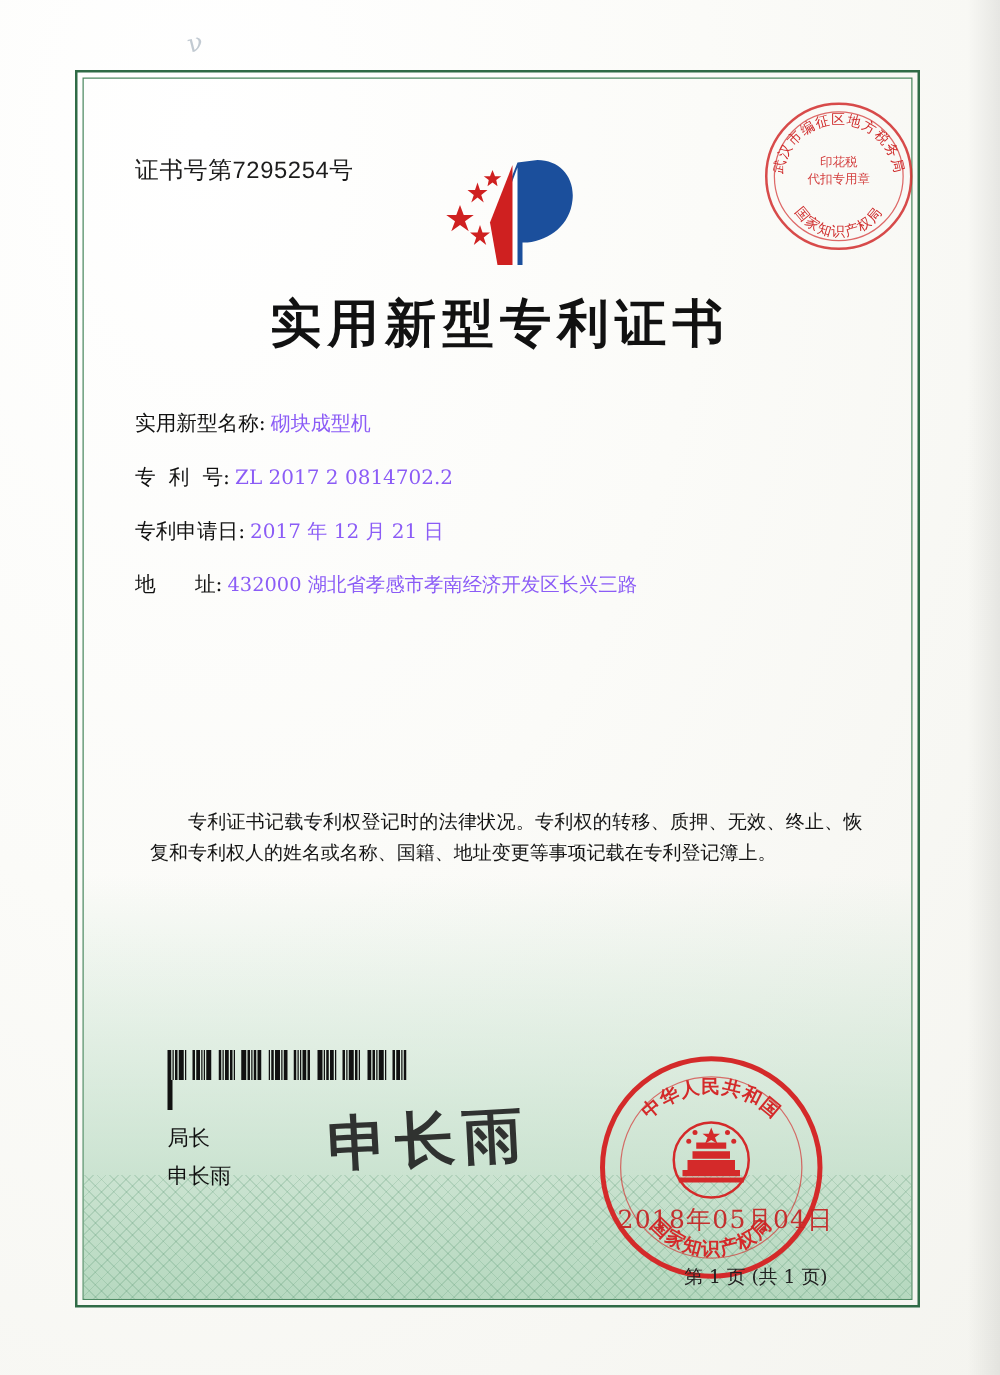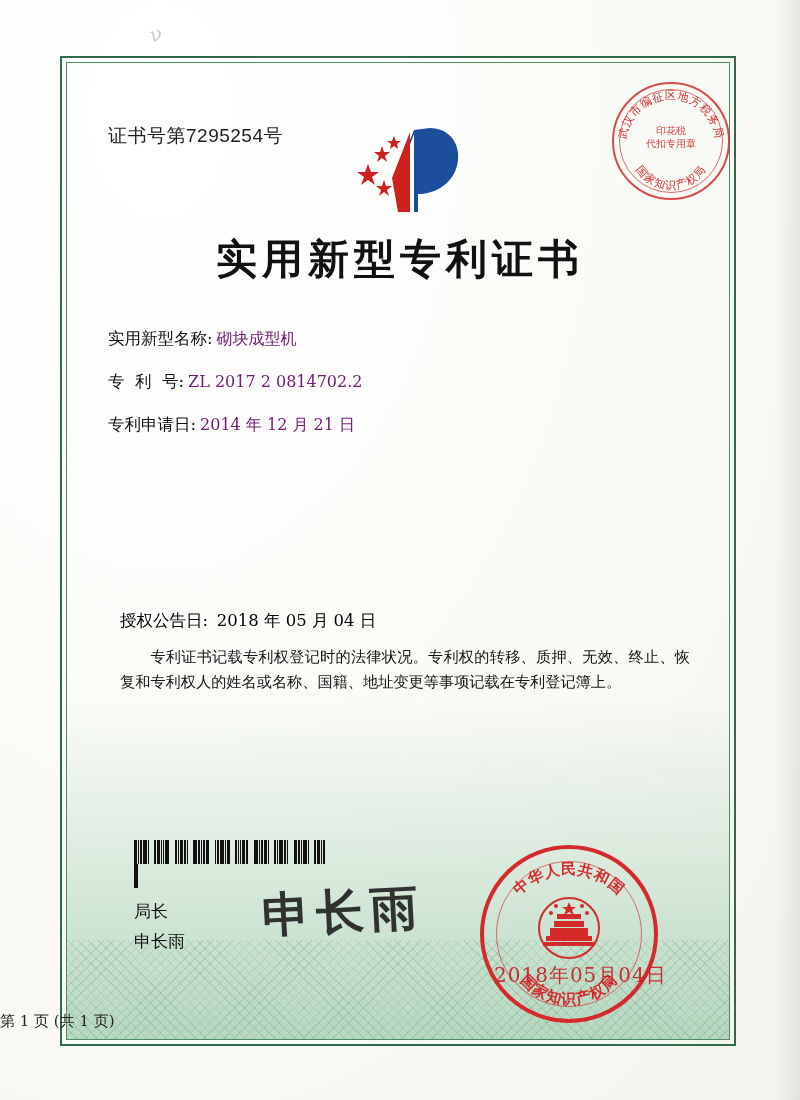--- a/index.html
+++ b/index.html
@@ -165,21 +165,21 @@
   }
   .row .lbl {
     white-space: pre;
     font-family: "DejaVu Serif", serif;
     font-size: 16.5px;
     color: #111;
   }
   .row .val {
     font-family: "DejaVu Serif", serif;
     font-size: 16px;
-    color: #701a75;
+    color: #8b5cf6;
     padding-left: 4px;
   }
   .row.small .val { font-size: 15.5px; }
 
   .row-dual {
     position: absolute;
     left: 120px;
     top: 610px;
     width: 600px;
     display: flex;
@@ -292,21 +292,21 @@
     letter-spacing: 1px;
     opacity: .95;
   }
 
   
   .footer {
     position: absolute;
     left: 0;
     top: 1012px;
     width: 662px;
-    text-align: left;
+    text-align: right;
     font-family: "DejaVu Serif", serif;
     font-size: 15px;
     color: #222;
   }
 
   
   .pen-mark {
     position: absolute;
     left: 150px;
     top: 22px;
@@ -378,29 +378,29 @@
     <div class="row">
       <span class="lbl">实用新型名称:</span>
       <span class="val">砌块成型机</span>
     </div>
     <div class="row">
       <span class="lbl">专  利  号:</span>
       <span class="val">ZL 2017 2 0814702.2</span>
     </div>
     <div class="row">
       <span class="lbl">专利申请日:</span>
-      <span class="val">2014 年 12 月 21 日</span>
+      <span class="val">2017 年 12 月 21 日</span>
     </div>
+    <div class="row small">
+      <span class="lbl">地      址:</span>
+      <span class="val">432000 湖北省孝感市孝南经济开发区长兴三路</span>
+    </div>
   </div>
 
   <div class="row-dual">
-    <div class="left">
-      <span class="lbl">授权公告日:</span>
-      <span class="val">2018 年 05 月 04 日</span>
-    </div>
   </div>
 
   <div class="paras">
     <p>专利证书记载专利权登记时的法律状况。专利权的转移、质押、无效、终止、恢复和专利权人的姓名或名称、国籍、地址变更等事项记载在专利登记簿上。</p>
   </div>
 
   <div class="barcode">
     <i style="width:3px"></i><i style="width:1px"></i><i style="width:2px"></i><i style="width:4px"></i><i style="width:1px"></i>
     <i style="width:2px"></i><i style="width:3px"></i><i style="width:1px"></i><i style="width:1px"></i><i style="width:4px"></i>
     <i style="width:2px"></i><i style="width:1px"></i><i style="width:3px"></i><i style="width:2px"></i><i style="width:1px"></i>

